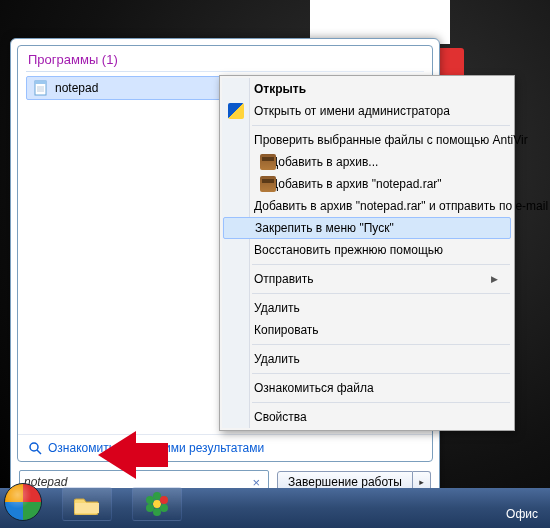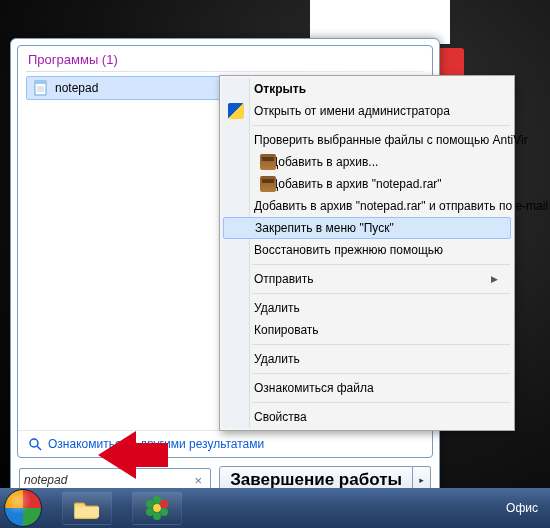--- a/index.html
+++ b/index.html
@@ -14,37 +14,37 @@
   .result-item { display:flex; align-items:center; gap:6px; margin:2px 8px; padding:3px 6px; background:#d4e5ff; border:1px solid #9ac1ff; border-radius:2px; font-size:12px; cursor:default; }
   .notepad-icon svg { display:block; }
   .spacer-fill { flex:1; }
   .other-results { display:flex; align-items:center; gap:6px; color:#0b5ed7; font-size:12px; padding:6px 10px; border-top:1px solid #e2e8f2; }
   .other-results .search-glass { width:14px; height:14px; }
   .bottom-row { display:flex; align-items:center; gap:8px; padding:8px; }
   .search-box { flex:1; display:flex; align-items:center; border:1px solid #7b9ebd; border-radius:2px; padding:0 4px; height:24px; background:#fff; }
   .search-box input { flex:1; border:none; outline:none; font-size:12px; font-style:italic; color:#333; background:transparent; }
   .search-box .clear-x { color:#5a7bbf; font-size:13px; padding:0 4px; cursor:default; }
   .shutdown-wrap { display:flex; }
-  .shutdown-btn { border:1px solid #8a9bb8; background:linear-gradient(#fafcff,#e3e9f4); font-size:17px; padding:3px 10px; border-radius:3px 0 0 3px; cursor:default;font-weight:bold; }
+  .shutdown-btn { border:1px solid #8a9bb8; background:linear-gradient(#fafcff,#e3e9f4); font-size:12px; padding:3px 10px; border-radius:3px 0 0 3px; cursor:default; }
   .shutdown-arrow { border:1px solid #8a9bb8; border-left:none; background:linear-gradient(#fafcff,#e3e9f4); width:18px; border-radius:0 3px 3px 0; display:flex; align-items:center; justify-content:center; font-size:9px; color:#333; cursor:default; }
   .context-menu { position:absolute; top:75px; left:219px; width:296px; background:#f4f4f4; border:1px solid #a7a7a7; box-shadow:2px 3px 8px rgba(0,0,0,.35); padding:2px; font-size:12px; }
   .cm-gutter { position:absolute; top:2px; left:2px; bottom:2px; width:28px; background:#eef2f6; border-right:1px solid #d8dde6; }
   .cm-items { position:relative; }
   .cm-item { display:flex; align-items:center; height:22px; padding-left:32px; padding-right:14px; white-space:nowrap; cursor:default; position:relative; }
   .cm-item.highlight { background:#d4e7fb; border:1px solid #9ac1ff; border-radius:2px; margin:0 1px; padding-left:31px; }
   .cm-item.bold { font-weight:bold; }
   .cm-sep { height:1px; background:#d8dde6; margin:3px 2px 3px 30px; }
   .cm-icon { position:absolute; left:6px; width:16px; height:16px; display:flex; align-items:center; justify-content:center; }
   .cm-sub { margin-left:auto; font-size:9px; color:#555; }
   .ico-shield { background:linear-gradient(135deg,#0a58ca 0 50%,#ffd43b 50% 100%); border-radius:2px; }
   .ico-av { background:#e03131; border-radius:2px; position:relative; }
   .ico-av::after { content:""; position:absolute; inset:3px; background:#fff; clip-path:polygon(50% 100%,100% 0,80% 0,50% 60%,20% 0,0 0);} 
   .ico-rar { background:linear-gradient(#8b5a2b,#b37a3a); border-radius:2px; position:relative; }
   .ico-rar::after { content:""; position:absolute; left:2px; right:2px; top:3px; height:4px; background:#5b3a18; }
-  .taskbar { position:absolute; bottom:0; left:0; right:0; height:40px; background:linear-gradient(#4a6a9a,#2f4b74 50%,#203a60); display:flex; align-items:center; padding:7px 4px; gap:20px; }
+  .taskbar { position:absolute; bottom:0; left:0; right:0; height:40px; background:linear-gradient(#4a6a9a,#2f4b74 50%,#203a60); display:flex; align-items:flex-end; padding:7px 4px; gap:20px; }
   .start-orb { width:38px; height:38px; border-radius:50%; background:radial-gradient(circle at 35% 30%,#fff6,#0000 40%),conic-gradient(#e03131 0 90deg,#2f9e44 90deg 180deg,#1c7ed6 180deg 270deg,#f59f00 270deg 360deg); border:1px solid #123; cursor:default; }
   .tb-btn { width:50px; height:34px; border:1px solid #5a7bbf44; border-radius:3px; background:linear-gradient(#ffffff22,#0000); display:flex; align-items:center; justify-content:center; cursor:default; }
   .tb-folder svg, .tb-icq svg { display:block; }
   .sys-tray { margin-left:auto; color:#fff; font-size:12px; padding-right:8px; }
   .red-arrow { position:absolute; left:98px; top:425px; width:70px; height:60px; pointer-events:none; z-index:5; }
 </style>
 </head>
 <body>
 
 <div class="desktop-bg"></div>

